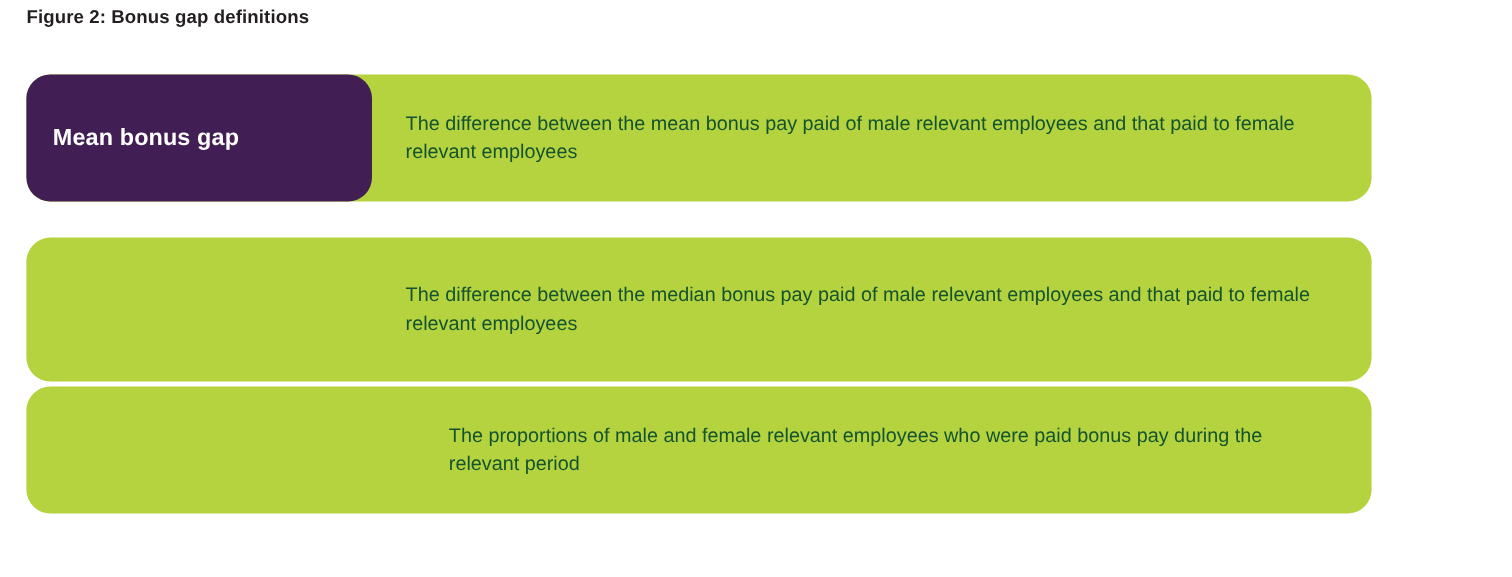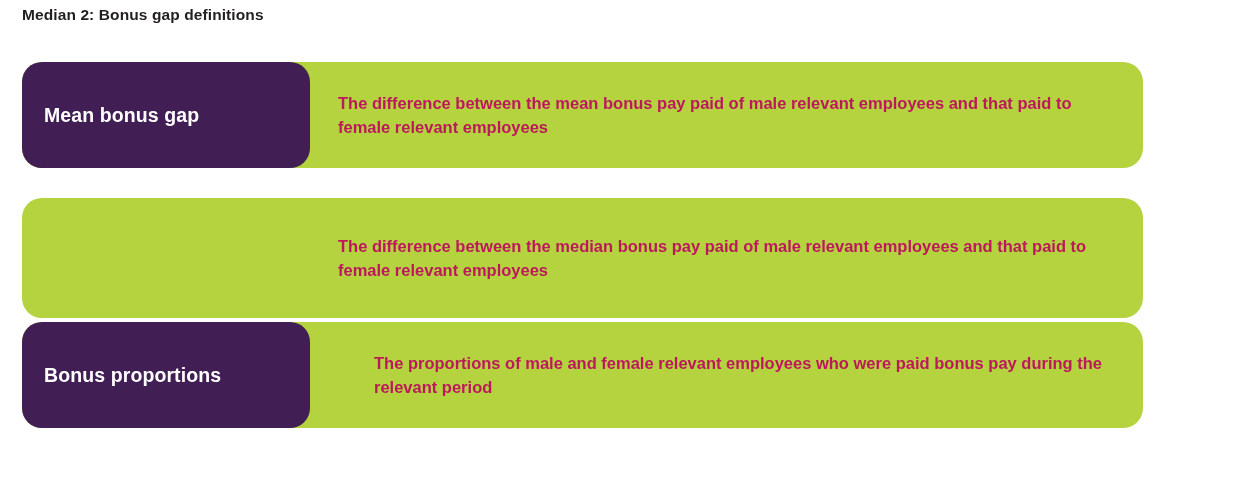--- a/index.html
+++ b/index.html
@@ -49,22 +49,22 @@
     border-radius: 20px;
   }
   .desc-text {
     position: absolute;
     left: 316px;
     right: 28px;
     top: 50%;
     transform: translateY(-50%);
     font-size: 16.5px;
     line-height: 24px;
-    color: #be185d;
-    font-weight: bold;
+    color: #14532d;
+    font-weight: normal;
   }
   .r3 .desc-text {
     top: 50%;
     margin-left: 36px;
   }
 
   .label-box {
     position: absolute;
     left: 0;
     top: 0;
@@ -83,39 +83,36 @@
     font-weight: bold;
     letter-spacing: 0.1px;
     line-height: 24px;
   }
 </style>
 </head>
 <body>
 
 <div id="figure-root">
 
-  <div class="figure-title">Median 2: Bonus gap definitions</div>
+  <div class="figure-title">Figure 2: Bonus gap definitions</div>
 
   <div class="def-row r1">
     <div class="desc-panel">
       <div class="desc-text">The difference between the mean bonus pay paid of male relevant employees and that paid to female relevant employees</div>
     </div>
     <div class="label-box">
       <span class="label-text">Mean bonus gap</span>
     </div>
   </div>
 
   <div class="def-row r2">
     <div class="desc-panel">
       <div class="desc-text">The difference between the median bonus pay paid of male relevant employees and that paid to female relevant employees</div>
     </div>
   </div>
 
   <div class="def-row r3">
     <div class="desc-panel">
       <div class="desc-text">The proportions of male and female relevant employees who were paid bonus pay during the relevant period</div>
     </div>
-    <div class="label-box">
-      <span class="label-text">Bonus proportions</span>
-    </div>
   </div>
 
 </div>
 
 </body></html>

